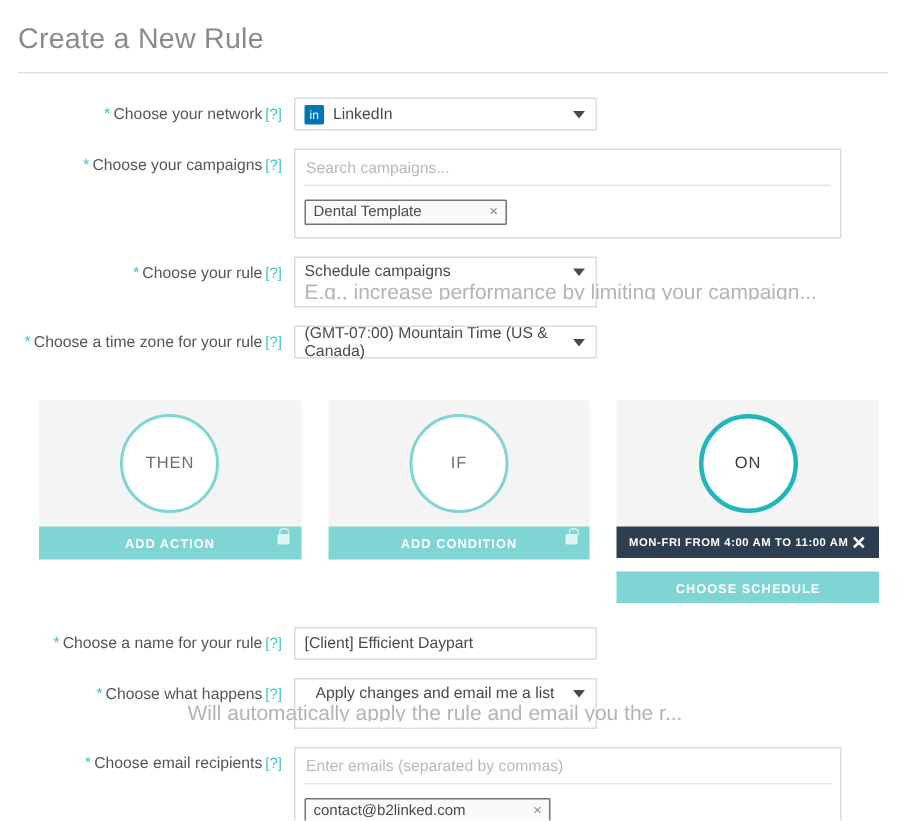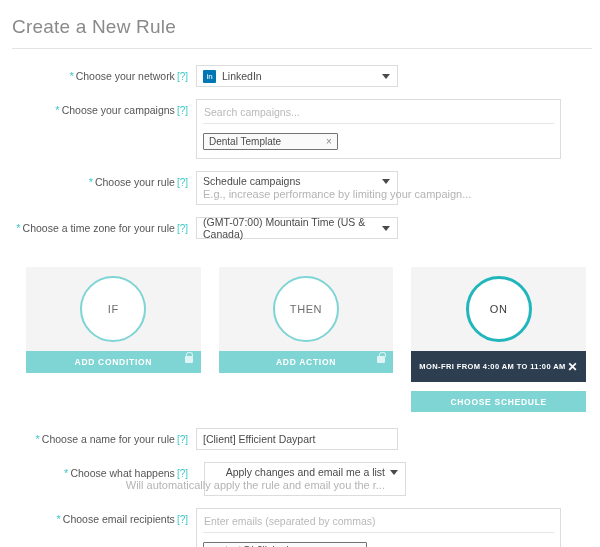--- a/index.html
+++ b/index.html
@@ -55,24 +55,24 @@
     height: 22px;
     display: flex;
     align-items: center;
     padding: 0 20px 0 6px;
     font-size: 10.5px;
     color: #4a4a4a;
   }
   .select.w-network { width: 202px; }
   .select.w-rule    { width: 202px; height: 34px; align-items: flex-start; padding-top: 3px; flex-direction: column; }
   .select.w-tz      { width: 202px; }
-  .select.w-happens { width: 202px; height: 34px; align-items: flex-end; padding-top: 3px; flex-direction: column; margin-left: 8px; }
+  .select.w-happens { width: 202px; height: 34px; align-items: center; padding-top: 3px; flex-direction: column; }
 
   .select .main-line { font-size: 10.5px; color: #4a4a4a; line-height: 13px; }
-  .select .sub-line  { font-size: 11px; color: #b4b4b4; line-height: 12px; white-space: nowrap; overflow: hidden; }
+  .select .sub-line  { font-size: 14px; color: #b4b4b4; line-height: 12px; white-space: nowrap; overflow: hidden; }
 
   .caret {
     position: absolute;
     right: 7px;
     top: 8px;
     width: 0; height: 0;
     border-left: 4px solid transparent;
     border-right: 4px solid transparent;
     border-top: 5px solid #4a4a4a;
   }
@@ -188,21 +188,21 @@
     left: 1.5px; top: -4px;
     width: 5px; height: 4px;
     border: 1.4px solid #ffffff;
     border-bottom: none;
     border-radius: 3px 3px 0 0;
     opacity: 0.9;
   }
 
   .schedule-bar {
     background: #2d3e50;
-    height: 31px;
+    height: 21px;
     display: flex;
     align-items: center;
     justify-content: space-between;
     padding: 0 8px;
     color: #fff;
     font-size: 7.5px;
     font-weight: bold;
     letter-spacing: 0.4px;
   }
   .schedule-bar .close-x { font-size: 12px; font-weight: bold; line-height: 1; }
@@ -278,34 +278,34 @@
         <span class="caret"></span>
       </div>
     </div>
   </div>
 </div>
 
 <div class="panels">
 
   <div class="panel">
     <div class="panel-body">
+      <div class="circle light">THEN</div>
+    </div>
+    <div class="panel-action">
+      <span>ADD ACTION</span>
+      <span class="lock"></span>
+    </div>
+  </div>
+
+  <div class="panel">
+    <div class="panel-body">
       <div class="circle light">IF</div>
     </div>
     <div class="panel-action">
       <span>ADD CONDITION</span>
-      <span class="lock"></span>
-    </div>
-  </div>
-
-  <div class="panel">
-    <div class="panel-body">
-      <div class="circle light">THEN</div>
-    </div>
-    <div class="panel-action">
-      <span>ADD ACTION</span>
       <span class="lock"></span>
     </div>
   </div>
 
   <div class="panel">
     <div class="panel-body">
       <div class="circle strong">ON</div>
     </div>
     <div class="schedule-bar">
       <span>MON-FRI FROM 4:00 AM TO 11:00 AM</span>

